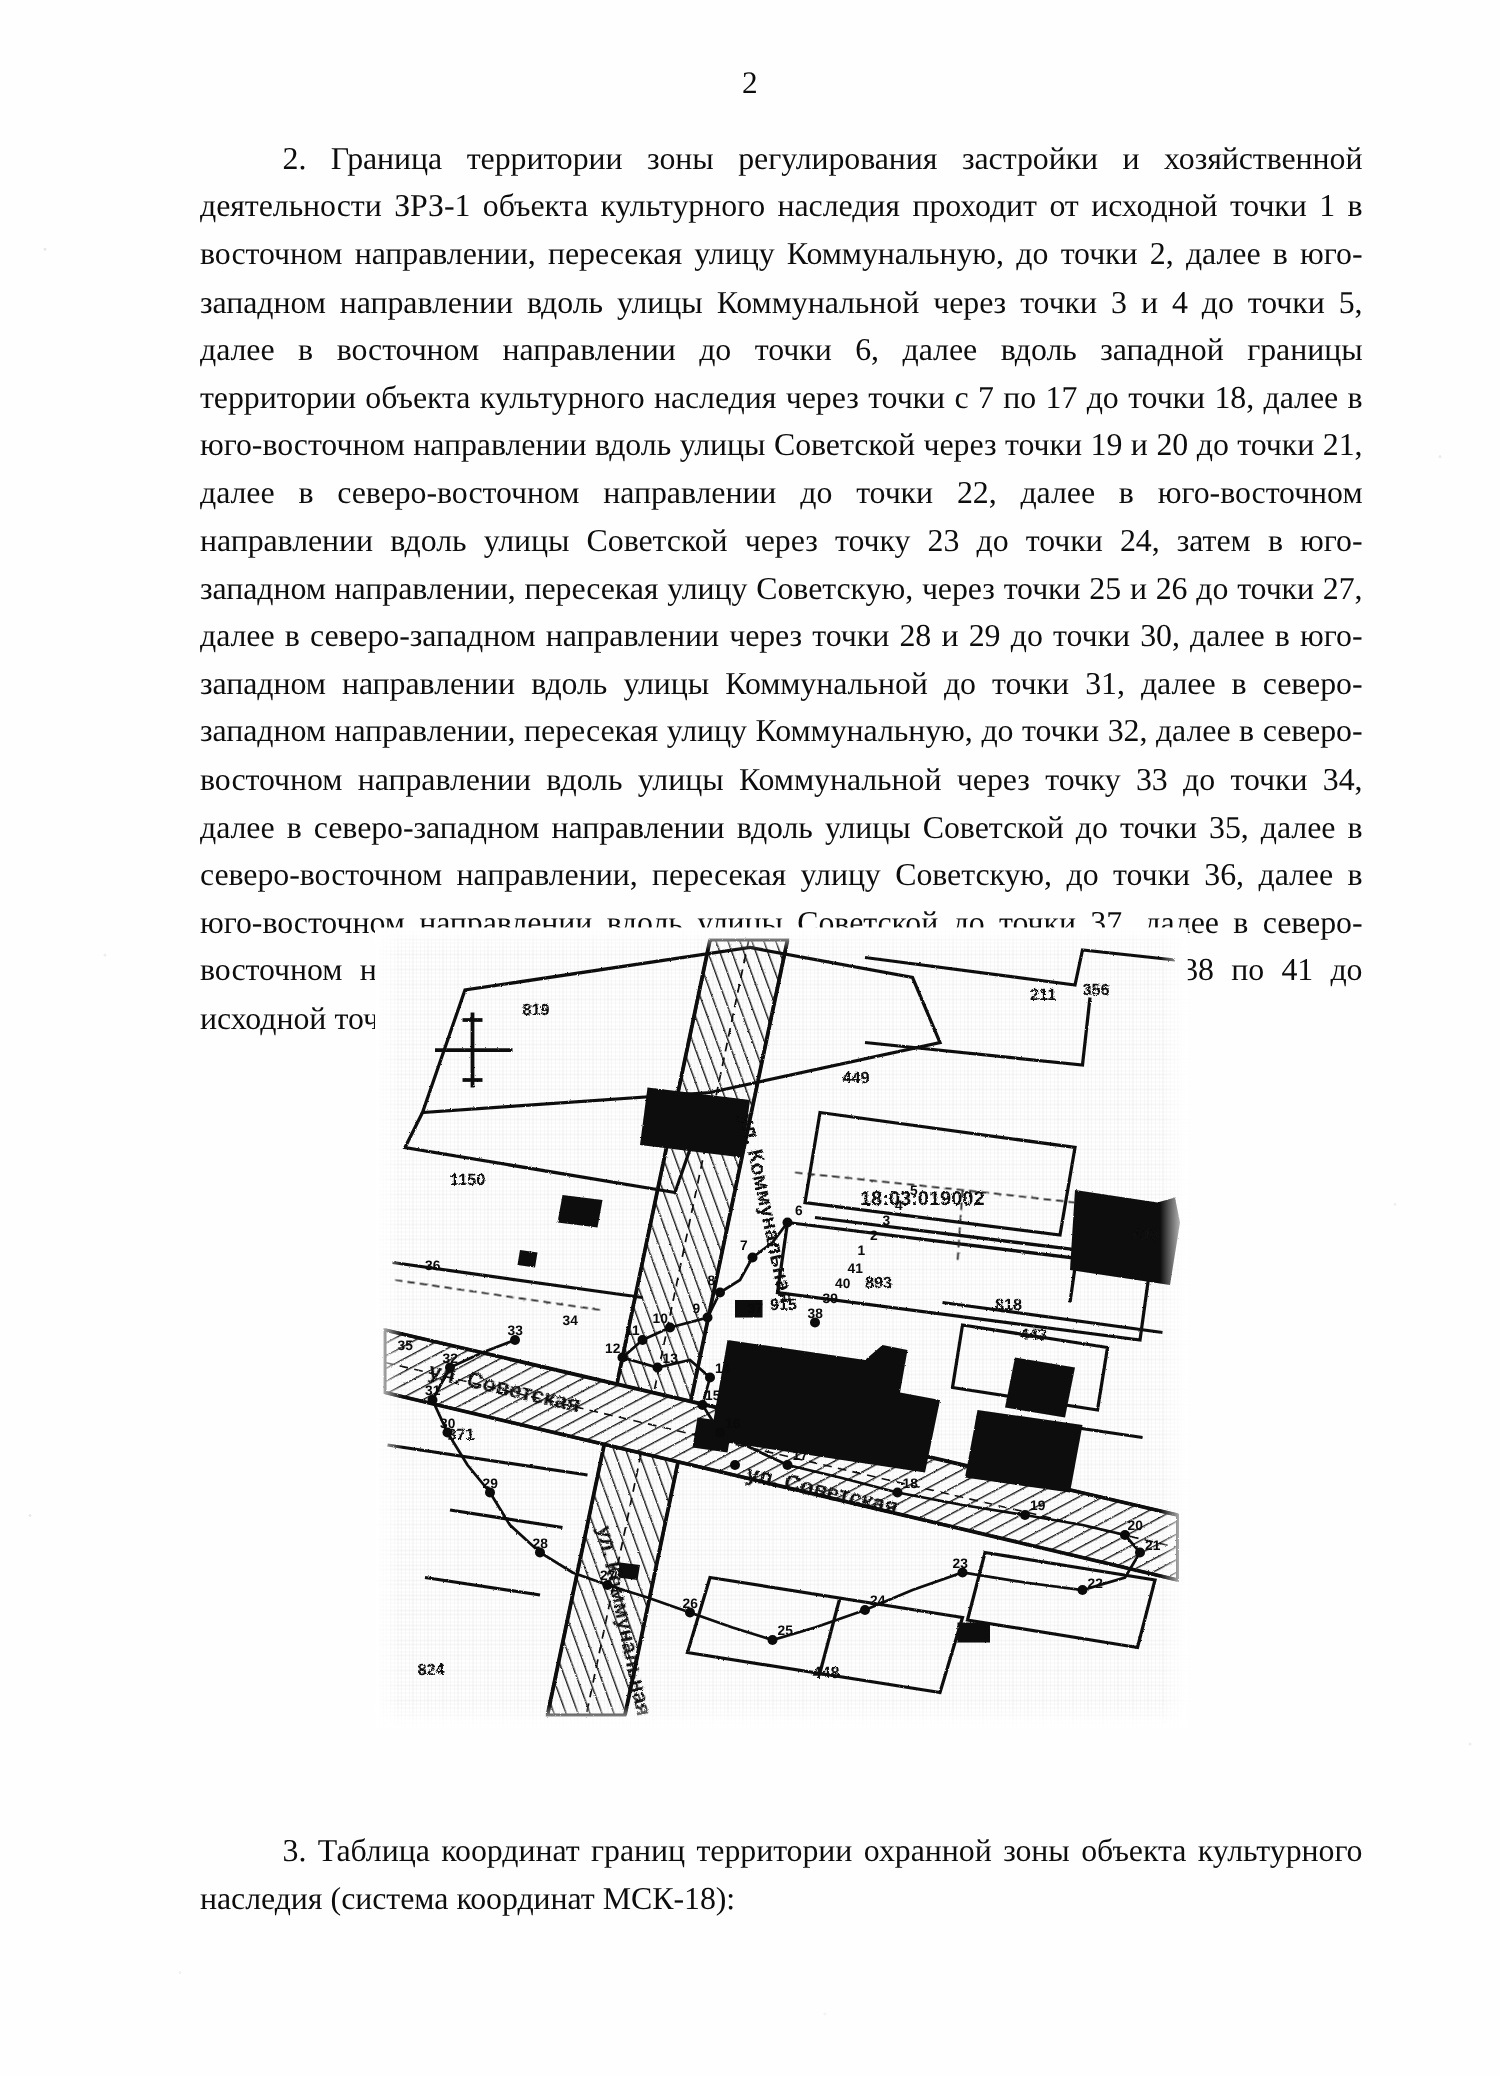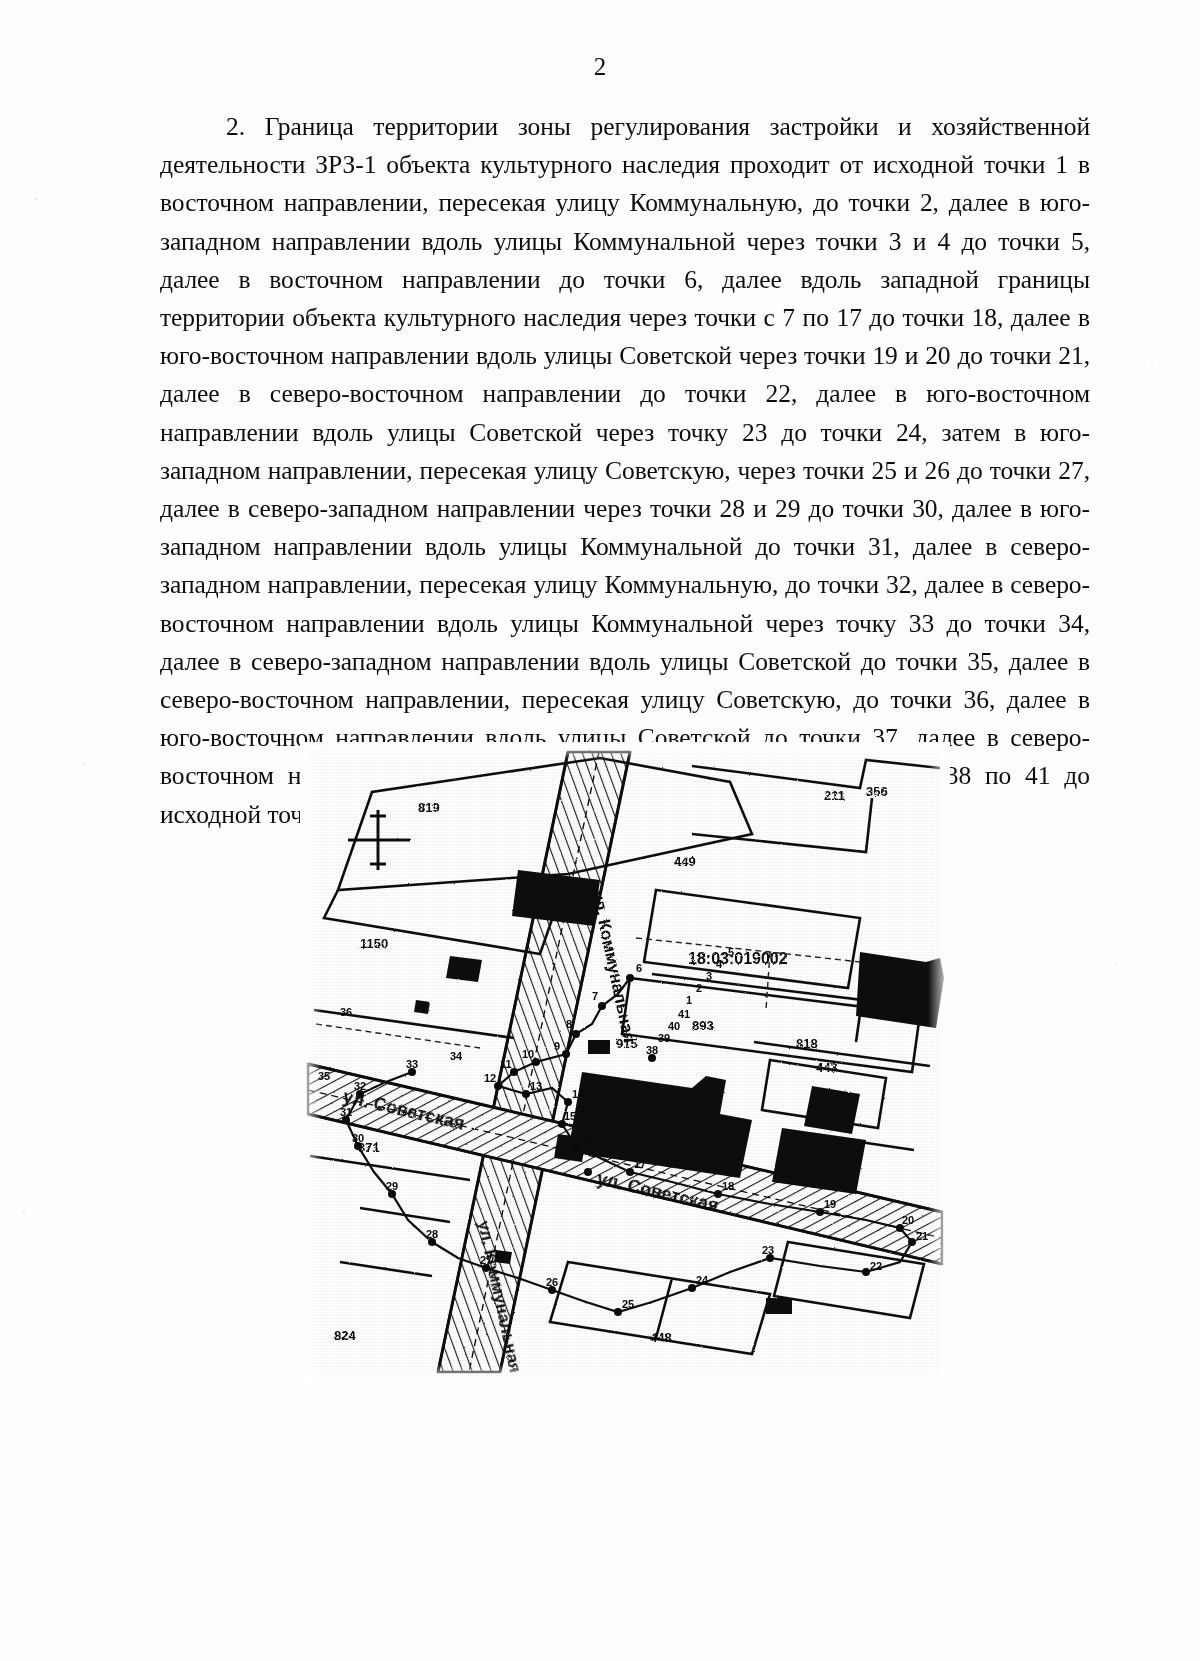--- a/index.html
+++ b/index.html
@@ -342,14 +342,17 @@
         <path d="M 336,196 L 470,210 L 560,220"></path>
         <path d="M 470,210 L 466,268"></path>
         <path d="M 16,282 L 180,306"></path>
       </g>
     </svg>
 
     <div class="map-grain"></div>
     <div class="map-edge-fade"></div>
   </figure>
 
+  <div class="text-block para-3">
+    <span class="indent"></span><span>3. Таблица координат границ территории охранной зоны объекта культурного наследия (система координат МСК-18):</span>
+  </div>
 
 </div>
 
 </body></html>

